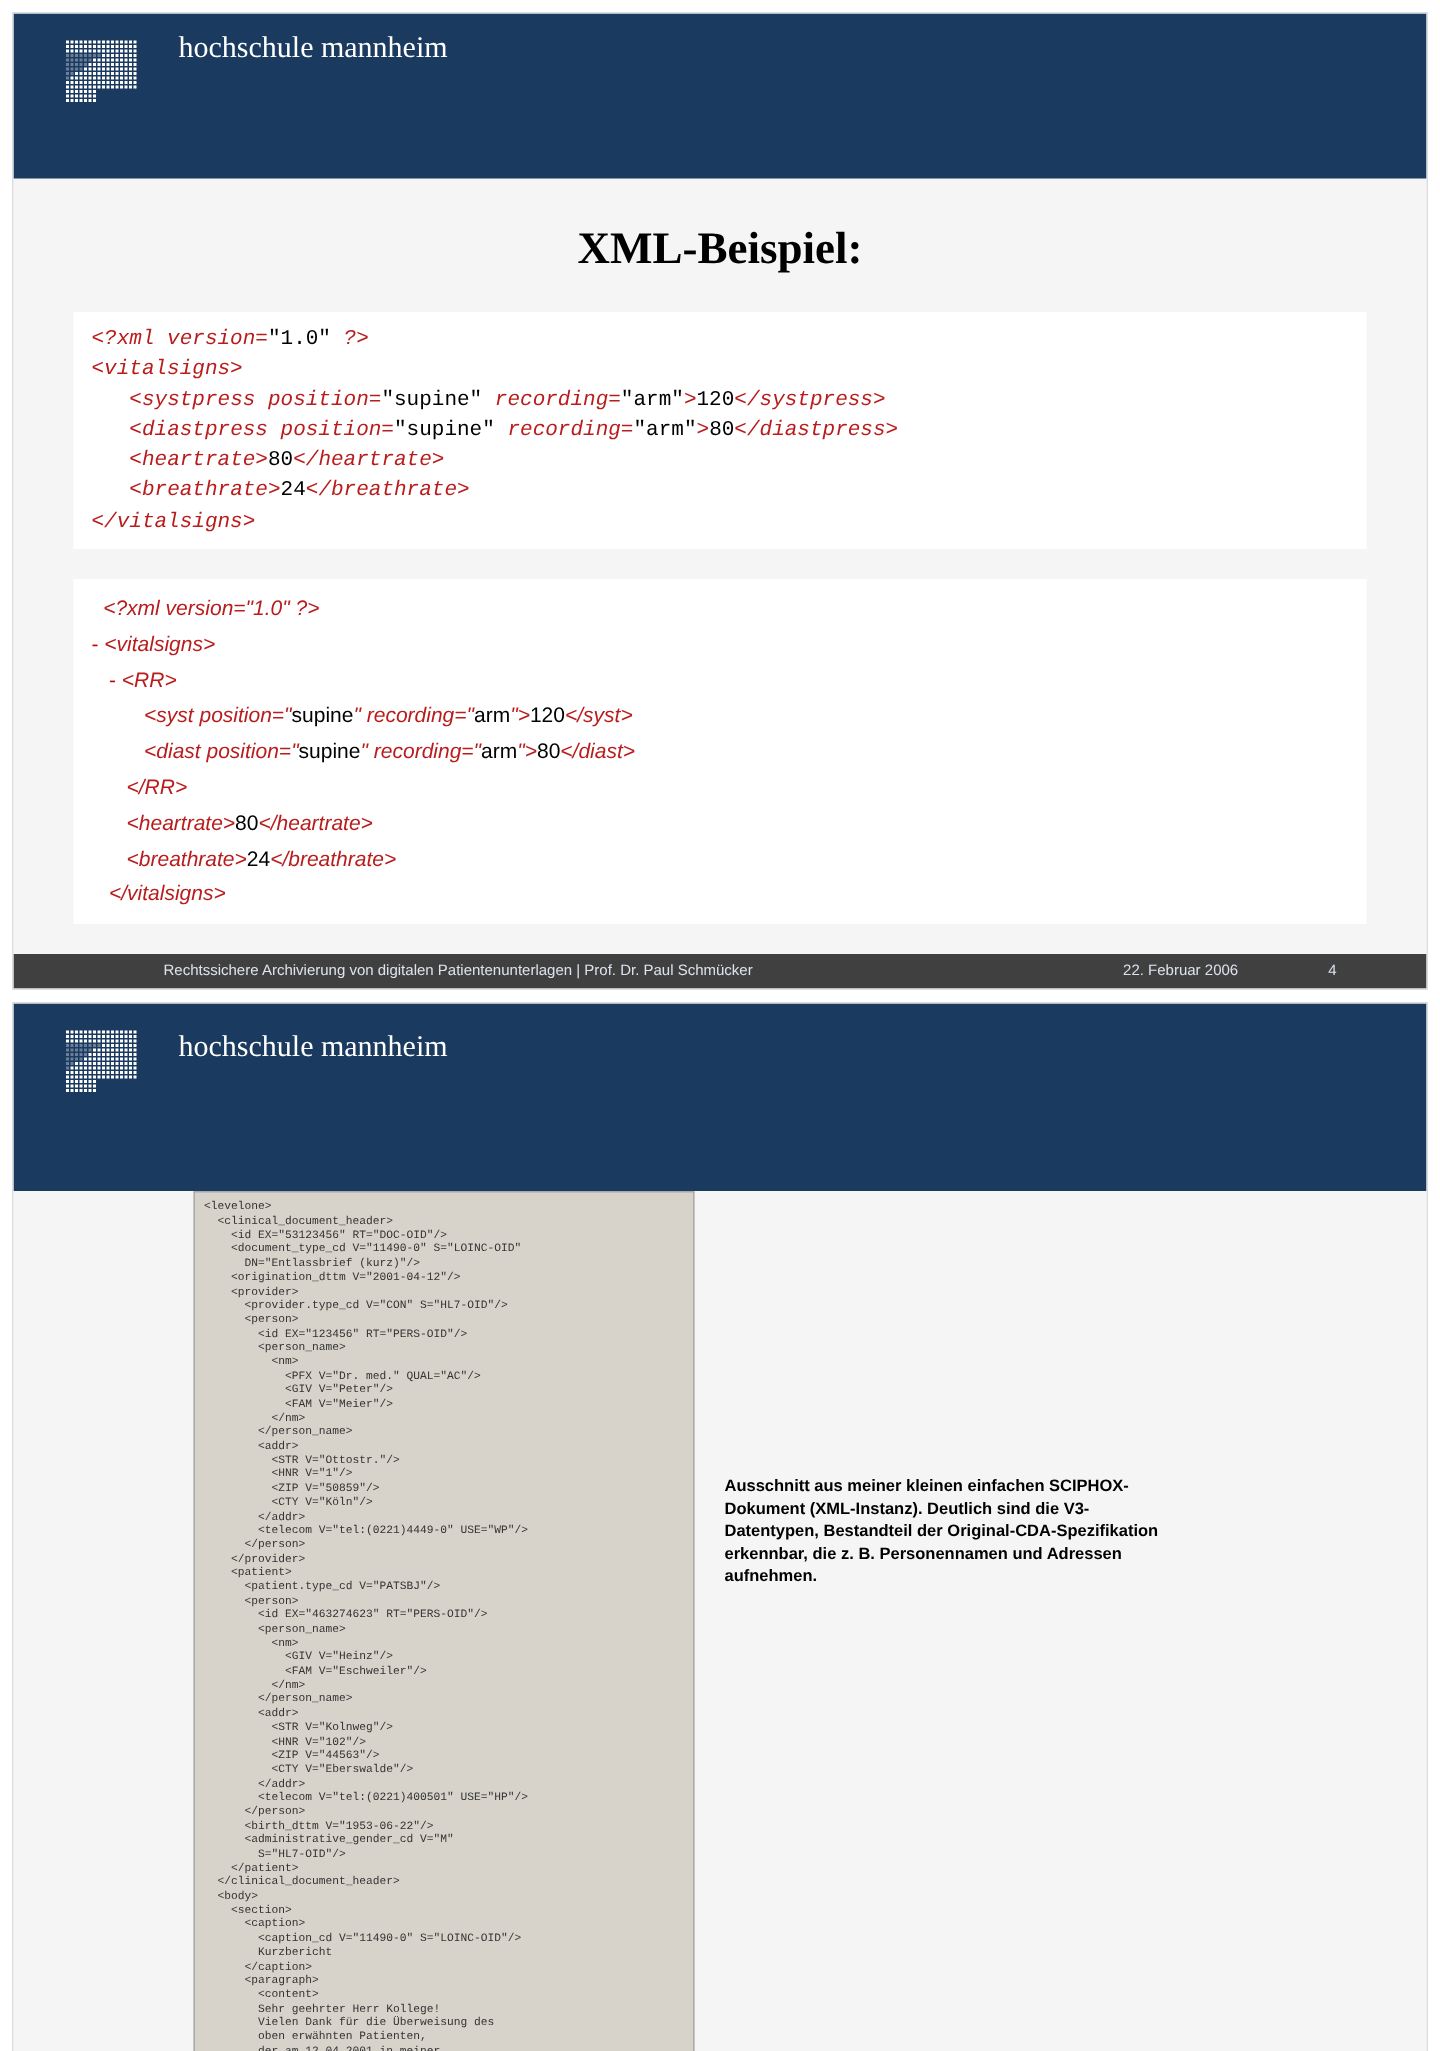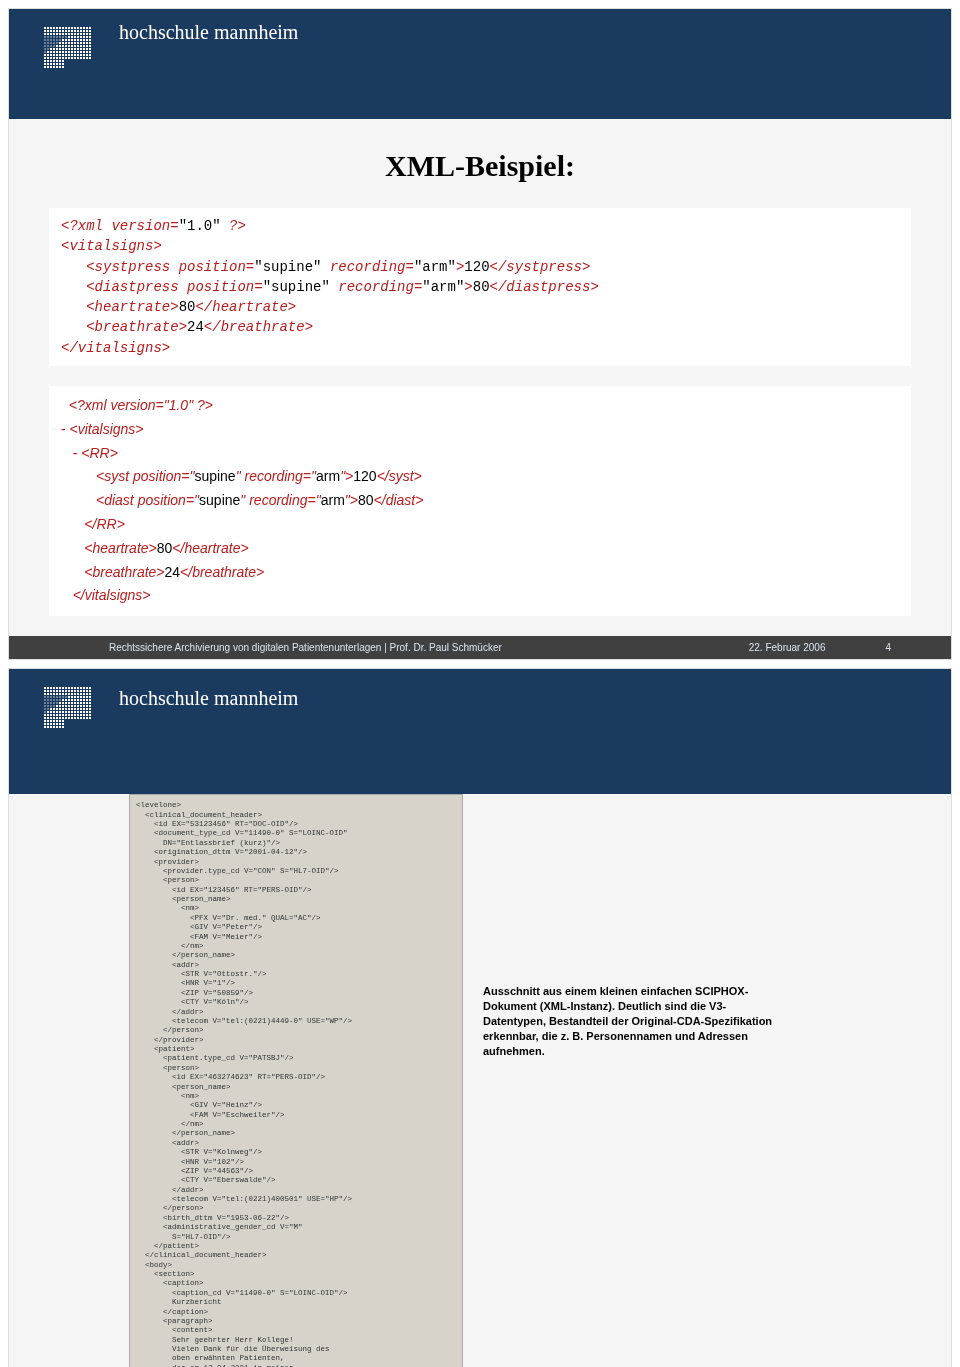--- a/index.html
+++ b/index.html
@@ -679,16 +679,16 @@
         Sehr geehrter Herr Kollege!
         Vielen Dank für die Überweisung des
         oben erwähnten Patienten,
         der am 12.04.2001 in meiner
         Praxis zur Mitbehandlung war.
         &lt;/content&gt;
       &lt;/paragraph&gt;
     &lt;/section&gt;
   &lt;/body&gt;
 &lt;/levelone&gt;</div>
-    <div class="caption">Ausschnitt aus einem kleinen einfachen SCIPHOX-Dokument (XML-Instanz). Deutlich sind die V3-Datentypen, Bestandteil der Original-CDA-Spezifikation erkennbar, die z. B. Personennamen und Adressen aufnehmen.</div>
+    <div class="caption">Ausschnitt aus meiner kleinen einfachen SCIPHOX-Dokument (XML-Instanz). Deutlich sind die V3-Datentypen, Bestandteil der Original-CDA-Spezifikation erkennbar, die z. B. Personennamen und Adressen aufnehmen.</div>
   </div>
 
 </div>
 
 </body></html>

